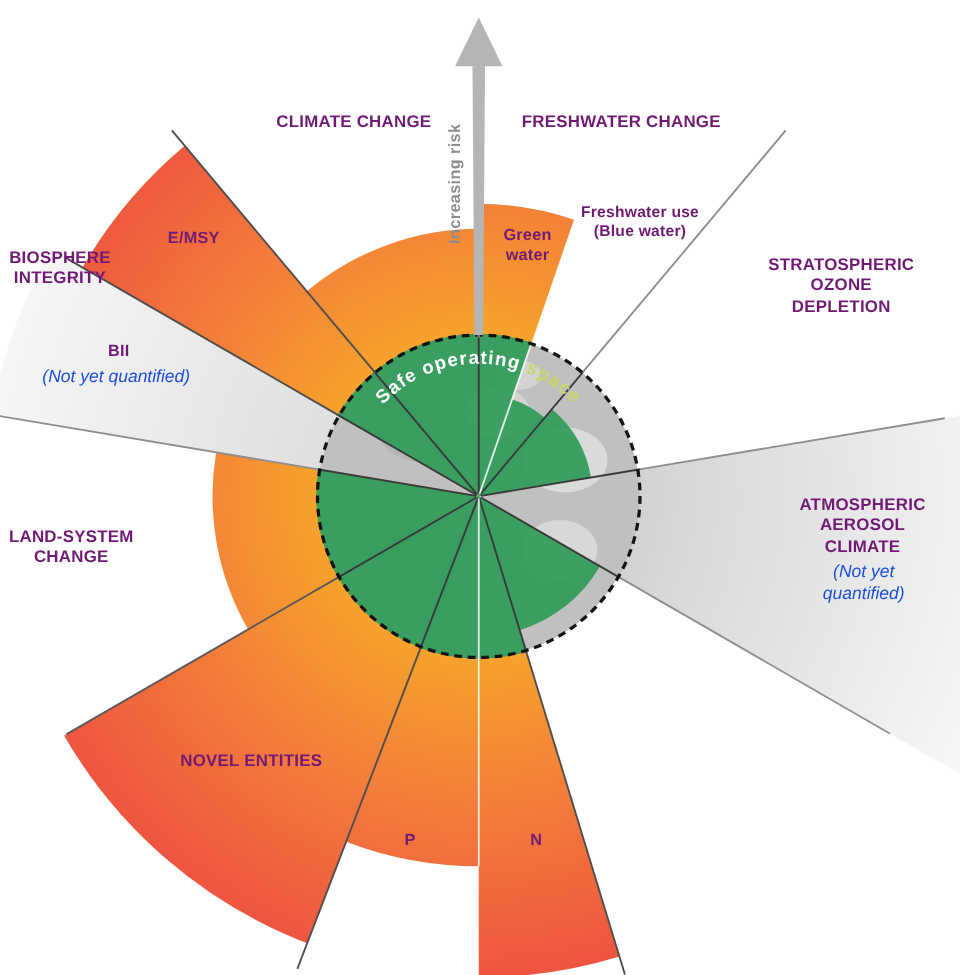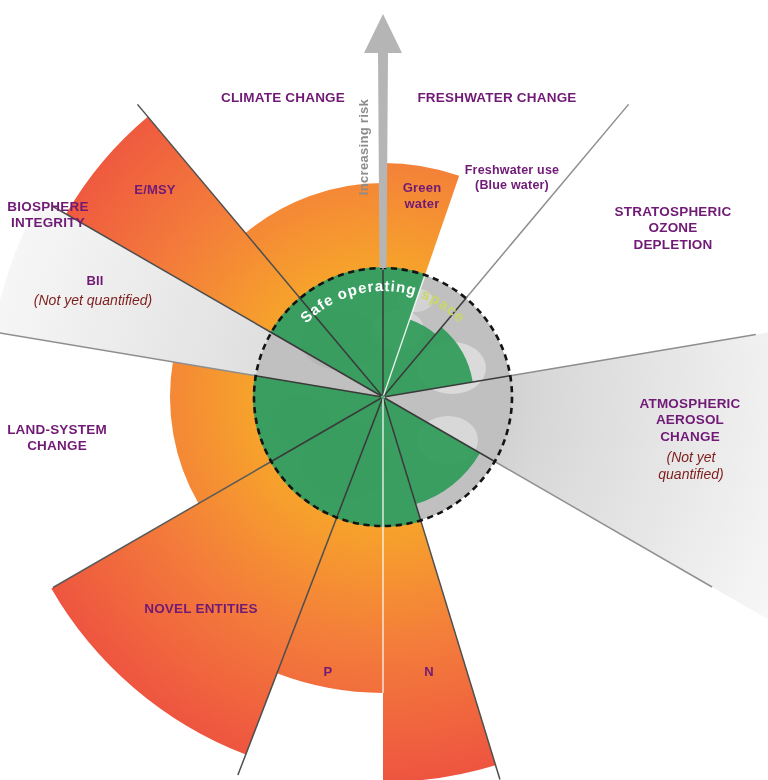--- a/index.html
+++ b/index.html
@@ -2,21 +2,21 @@
 <html><head>
 <meta charset="utf-8">
 <style>
   html,body{margin:0;padding:0;background:#ffffff;}
   #stage{position:relative;width:768px;height:780px;background:#ffffff;overflow:hidden;
          font-family:"Liberation Sans","DejaVu Sans",sans-serif;}
   #pb-svg{position:absolute;left:0;top:0;}
   .lbl{position:absolute;transform:translate(-50%,-50%);white-space:pre-line;text-align:center;
        font-weight:700;color:#701a75;font-size:13.5px;line-height:1.22;letter-spacing:.2px;}
   .lbl-sub{font-size:13px;}
-  .lbl-note{font-weight:400;font-style:italic;color:#7f1d1d;font-size:14px;letter-spacing:0;}
+  .lbl-note{font-weight:400;font-style:italic;color:#1d4ed8;font-size:14px;letter-spacing:0;}
   .p-climate{left:283px;top:98px}
   .p-freshwater{left:497px;top:98px}
   .p-greenwater{left:422px;top:196px}
   .p-bluewater{left:512px;top:178px;font-size:12.5px}
   .p-ozone{left:673px;top:229px}
   .p-aerosol{left:690px;top:421px}
   .p-aerosol-note{left:691px;top:466px}
   .p-ocean{left:582px;top:616px}
   .p-biogeo{left:382px;top:740px}
   .p-p{left:328px;top:672px}
@@ -141,21 +141,21 @@
   <div class="lbl p-climate">CLIMATE CHANGE</div>
   <div class="lbl p-freshwater">FRESHWATER CHANGE</div>
   <div class="lbl lbl-sub p-greenwater">Green
 water</div>
   <div class="lbl p-bluewater">Freshwater use
 (Blue water)</div>
   <div class="lbl p-ozone">STRATOSPHERIC OZONE
 DEPLETION</div>
   <div class="lbl p-aerosol">ATMOSPHERIC
 AEROSOL
-CHANGE</div>
+CLIMATE</div>
   <div class="lbl lbl-note p-aerosol-note">(Not yet quantified)</div>
   <div class="lbl lbl-sub p-p">P</div>
   <div class="lbl lbl-sub p-n">N</div>
   <div class="lbl p-novel">NOVEL ENTITIES</div>
   <div class="lbl p-land">LAND-SYSTEM
 CHANGE</div>
   <div class="lbl p-biosphere">BIOSPHERE
 INTEGRITY</div>
   <div class="lbl lbl-sub p-emsy">E/MSY</div>
   <div class="lbl lbl-sub p-bii">BII</div>

